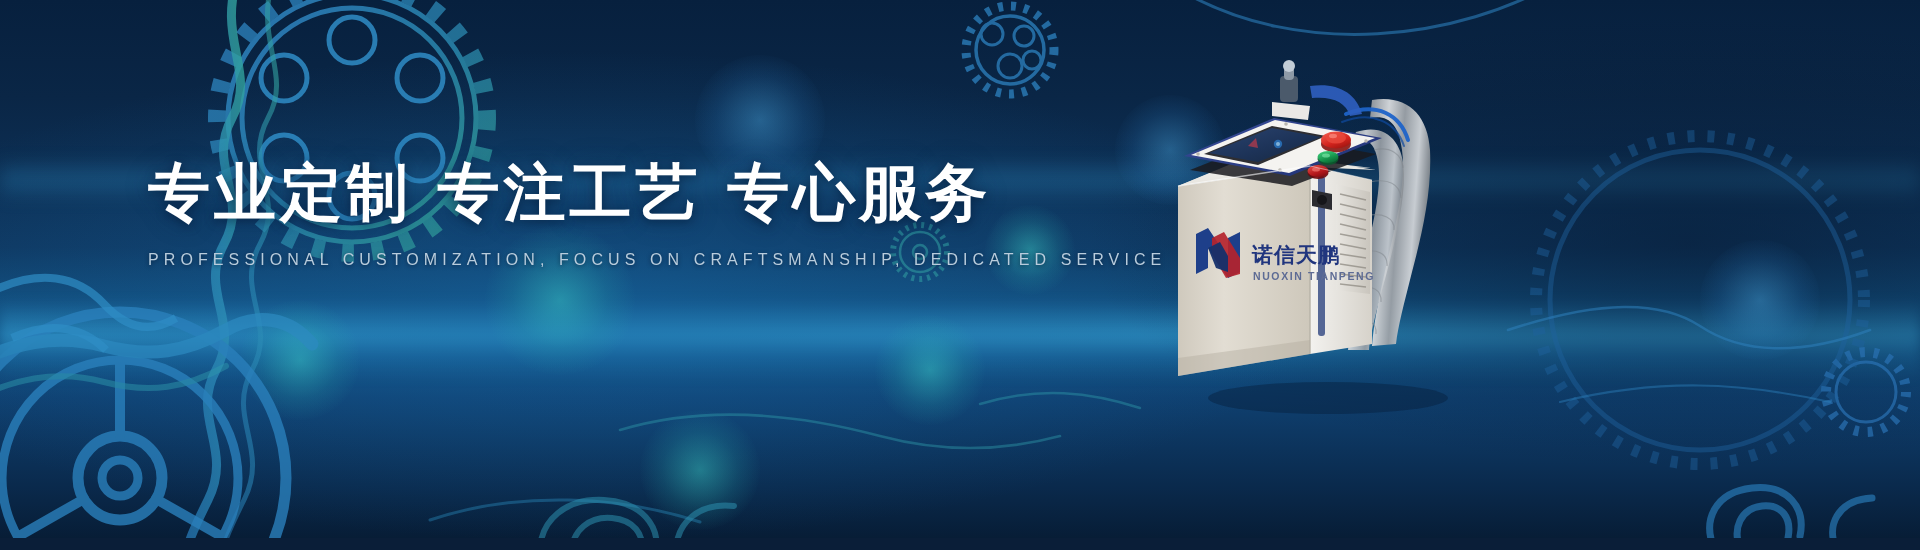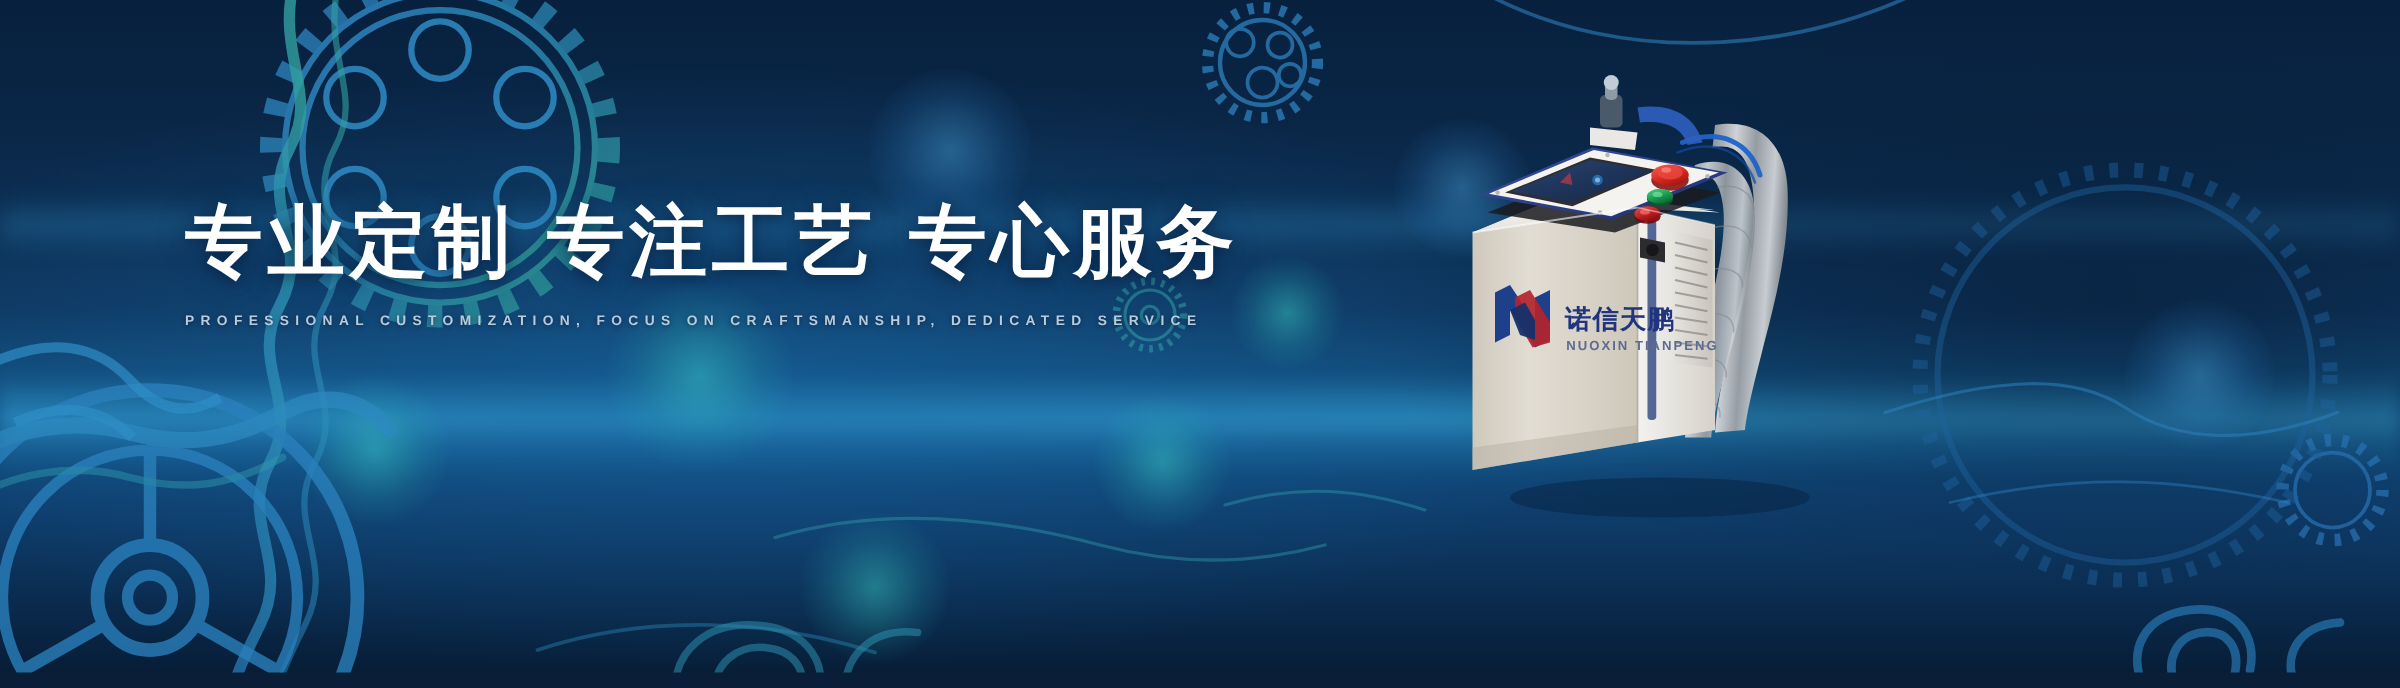--- a/index.html
+++ b/index.html
@@ -60,22 +60,22 @@
     font-weight:700;
     letter-spacing:4px;
     line-height:1.12;
     white-space:nowrap;
     text-shadow:0 2px 10px rgba(0,20,45,.55), 0 0 26px rgba(10,40,80,.45);
     font-family:"DejaVu Sans","Liberation Sans",sans-serif;
   }
   .subline{
     margin-top:24px;
     color:#b9ccdc;
-    font-size:11px;
-    font-weight:700;
+    font-size:16px;
+    font-weight:400;
     letter-spacing:5.1px;
     white-space:nowrap;
     font-family:"Liberation Sans","DejaVu Sans",sans-serif;
     text-shadow:0 1px 4px rgba(0,15,35,.6);
   }
 
   
   .product{
     position:absolute;
     left:1160px; top:58px;

